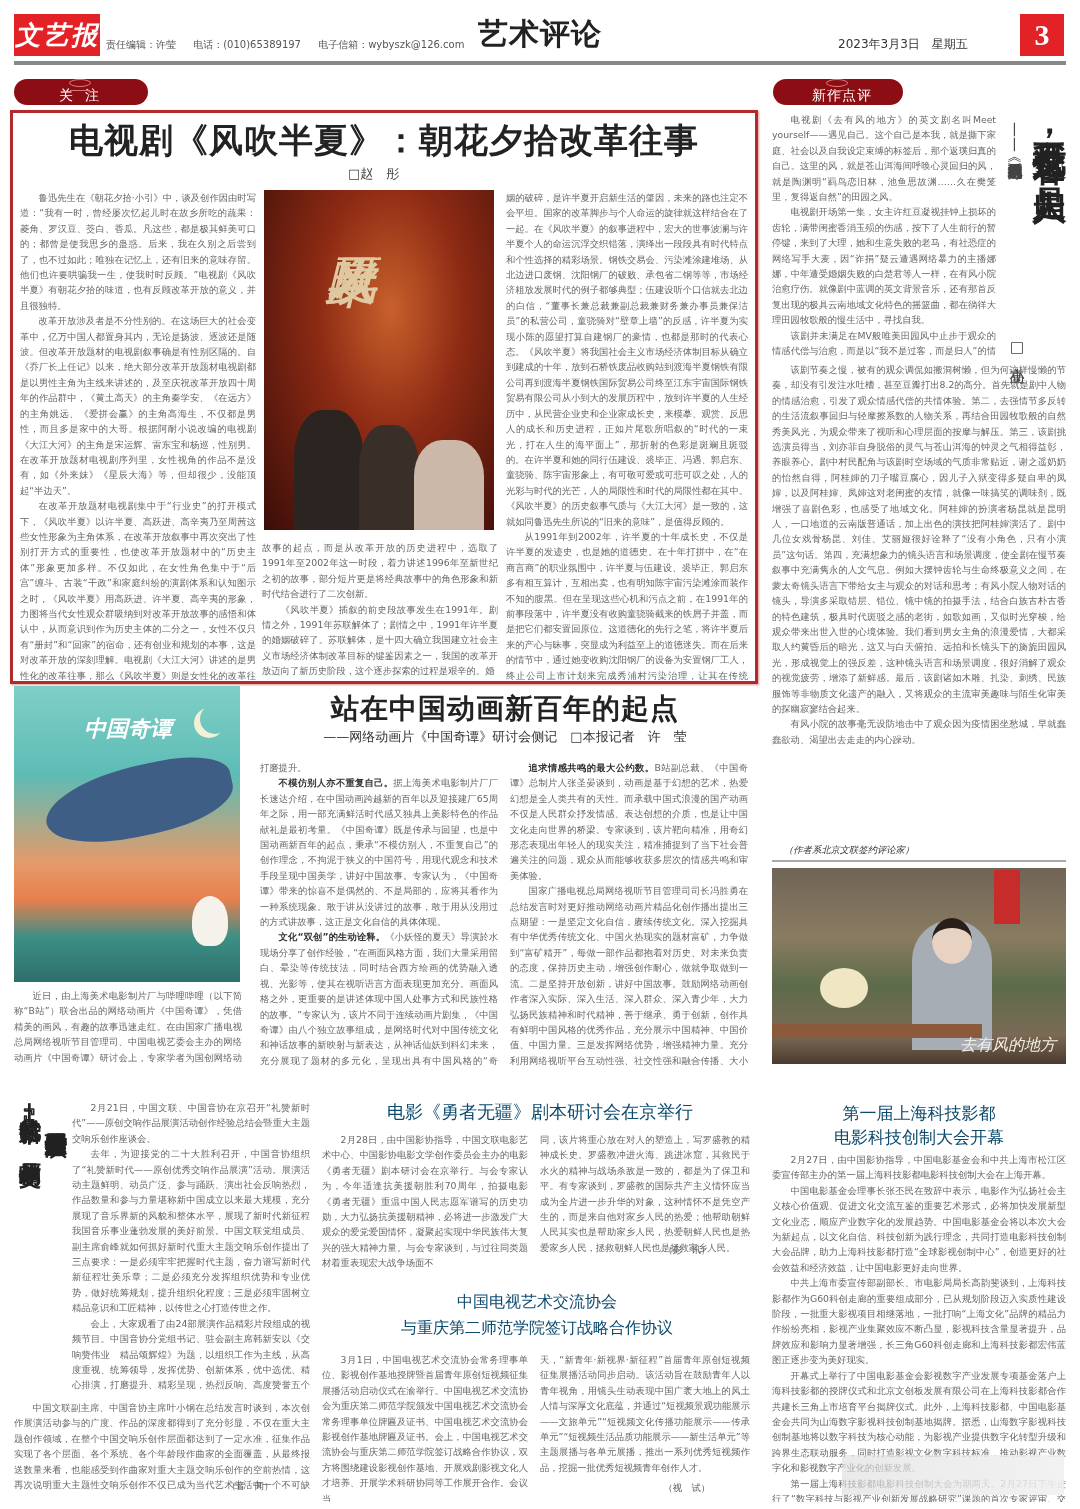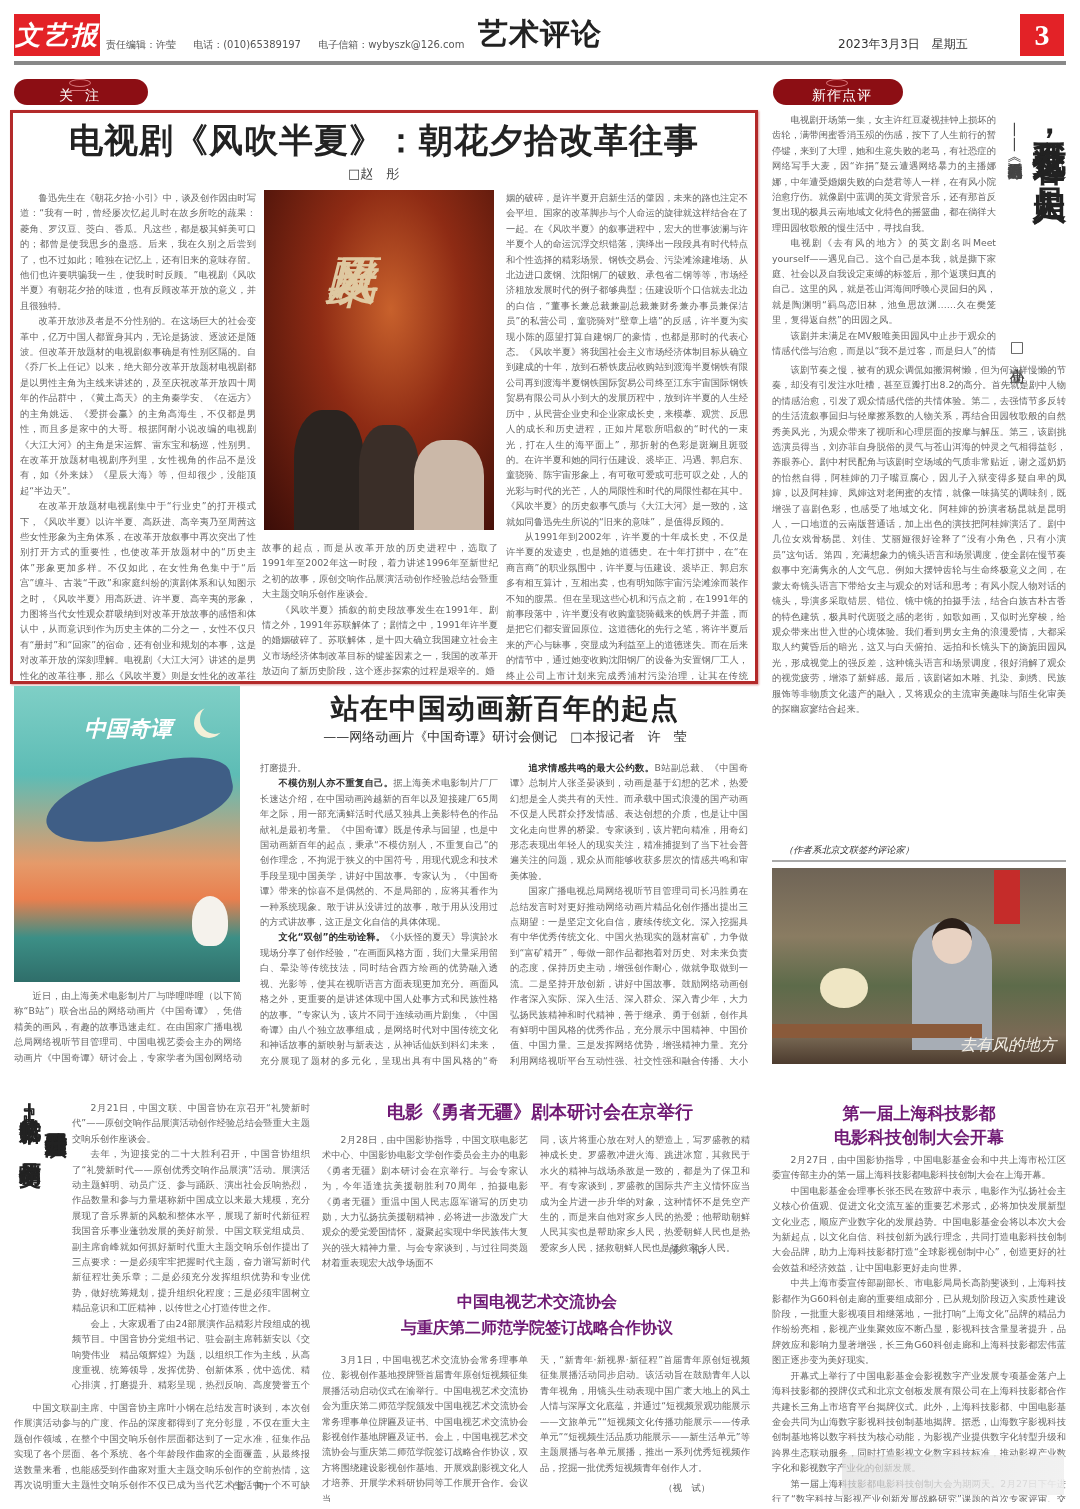--- a/index.html
+++ b/index.html
@@ -60,21 +60,21 @@
   .poster2 .whale { position: absolute; left: 30px; top: 80px; width: 190px; height: 70px; background: #3f5e86; border-radius: 60% 40% 50% 50%; transform: rotate(-12deg); }
   .poster2 .moon { position: absolute; left: 186px; top: 18px; width: 30px; height: 30px; border-radius: 50%; box-shadow: -6px 4px 0 0 #f4f0d8; }
   .poster2 .pt { position: absolute; left: 70px; top: 28px; color: #fff; font-size: 22px; font-style: italic; font-weight: bold; }
   .poster2 .swan { position: absolute; left: 178px; top: 210px; width: 36px; height: 50px; background: #f5f2ec; border-radius: 50% 50% 40% 40%; }
   .anim-title { left: 250px; top: 690px; width: 510px; text-align: center; font-size: 28px; font-weight: bold; color: #222; letter-spacing: 1px; }
   .anim-sub { left: 250px; top: 728px; width: 510px; text-align: center; font-size: 13px; color: #333; font-family: "DejaVu Sans", sans-serif; }
 
   
   .v-title1 { left: 14px; top: 1102px; width: 30px; font-size: 22px; font-weight: bold; color: #222; writing-mode: vertical-rl; line-height: 28px; font-family: "DejaVu Sans", sans-serif; }
   .v-title2 { left: 40px; top: 1116px; width: 30px; font-size: 22px; font-weight: bold; color: #222; writing-mode: vertical-rl; line-height: 28px; font-family: "DejaVu Sans", sans-serif; }
-  .hd { font-weight: bold; color: #701a75; text-align: center; font-family: "DejaVu Sans", sans-serif; }
+  .hd { font-weight: normal; color: #0c4a6e; text-align: center; font-family: "DejaVu Sans", sans-serif; }
   .credit { font-size: 9.3px; color: #555; font-family: "DejaVu Sans", sans-serif; text-align: right; }
   .ovl { left: 842px; top: 1455px; width: 222px; height: 40px; background: linear-gradient(90deg, rgba(220,220,220,0.6), rgba(240,240,240,0.9)); }
 </style>
 </head>
 <body>
 
 <div class="abs logo">文艺报</div>
 <div class="abs mast-meta">
   <span>责任编辑：许莹</span>
   <span>电话：(010)65389197</span>
@@ -106,40 +106,41 @@
 </div>
 
 <div class="abs poster1">
   <div class="pt">风吹半夏</div>
   <div class="fig" style="left:30px; width:70px; height:120px; background:#2b2420;"></div>
   <div class="fig" style="left:95px; width:60px; height:105px; background:#3a2e28;"></div>
   <div class="fig" style="left:150px; width:70px; height:90px; background:#cbb8a8;"></div>
 </div>
 
 <div class="abs col" style="left:262px; top:540px; width:236px; height:140px;">
-  <p style="text-indent:0">故事的起点，而是从改革开放的历史进程中，选取了1991年至2002年这一时段，着力讲述1996年至新世纪之初的故事，原创交响作品展演活动创作经验总结会暨重大主题交响乐创作座谈会。</p>
+  <p style="text-indent:0">故事的起点，而是从改革开放的历史进程中，选取了1991年至2002年这一时段，着力讲述1996年至新世纪之初的故事，部分短片更是将经典故事中的角色形象和新时代结合进行了二次创新。</p>
   <p>《风吹半夏》插叙的前史段故事发生在1991年。剧情之外，1991年苏联解体了；剧情之中，1991年许半夏的婚姻破碎了。苏联解体，是十四大确立我国建立社会主义市场经济体制改革目标的键鉴因素之一，我国的改革开放迈向了新历史阶段，这个逐步探索的过程是艰辛的。婚</p>
 </div>
 
 <div class="abs col" style="left:506px; top:190px; width:242px; height:490px;">
   <p style="text-indent:0">姻的破碎，是许半夏开启新生活的肇因，未来的路也注定不会平坦。国家的改革脚步与个人命运的旋律就这样结合在了一起。在《风吹半夏》的叙事进程中，宏大的世事波澜与许半夏个人的命运沉浮交织错落，演绎出一段段具有时代特点和个性选择的精彩场景。钢铁交易会、污染滩涂建堆场、从北边进口废钢、沈阳钢厂的破败、承包省二钢等等，市场经济粗放发展时代的例子都够典型；伍建设听个口信就去北边的白信，“董事长兼总裁兼副总裁兼财务兼办事员兼保洁员”的私营公司，童骁骑对“壁章上墙”的反感，许半夏为实现小陈的愿望打算自建钢厂的豪情，也都是那时的代表心态。《风吹半夏》将我国社会主义市场经济体制目标从确立到建成的十年，放到石桥铁废品收购站到渡海半夏钢铁有限公司再到渡海半夏钢铁国际贸易公司终至江东宇宙国际钢铁贸易有限公司从小到大的发展历程中，放到许半夏的人生经历中，从民营企业史和企业家成长史，来模摹、观赏、反思人的成长和历史进程，正如片尾歌所唱叙的“时代的一束光，打在人生的海平面上”，那折射的色彩是斑斓且斑驳的。在许半夏和她的同行伍建设、裘毕正、冯遇、郭启东、童骁骑、陈宇宙形象上，有可敬可爱或可悲可叹之处，人的光彩与时代的光芒，人的局限性和时代的局限性都在其中。《风吹半夏》的历史叙事气质与《大江大河》是一致的，这就如同鲁迅先生所说的“旧来的意味”，是值得反顾的。</p>
   <p>从1991年到2002年，许半夏的十年成长史，不仅是许半夏的发迹史，也是她的道德史。在十年打拼中，在“在商言商”的职业氛围中，许半夏与伍建设、裘毕正、郭启东多有相互算计，互相出卖，也有明知陈宇宙污染滩涂而装作不知的腹黑。但在呈现这些心机和污点之前，在1991年的前事段落中，许半夏没有收购童骁骑截来的铁屑子并盖，而是把它们都安置回原位。这道德化的先行之笔，将许半夏后来的产心与昧事，突显成为利益至上的道德迷失。而在后来的情节中，通过她变收购沈阳钢厂的设备为安置钢厂工人，终止公司上市计划来完成秀浦村污染治理，让其在传统的“义利之辨”中完成了对公益和公德的回归。这些道德笔法寄予着“地势坤，君子以厚德载物”的价值观，大概也是本剧以女性企业家为主角的内涵吧。</p>
 </div>
 
 <div class="abs rv-vert-title">我不是过客，是归人</div>
 <div class="abs rv-vert-sub">——电视剧《去有风的地方》观后</div>
 <div class="abs rv-vert-author">□高小立</div>
 <div class="abs col" style="left:772px; top:112px; width:224px; height:248px;">
+  <p>电视剧《去有风的地方》的英文剧名叫Meet yourself——遇见自己。这个自己是本我，就是撕下家庭、社会以及自我设定束缚的标签后，那个返璞归真的自己。这里的风，就是苍山洱海间呼唤心灵回归的风，就是陶渊明“羁鸟恋旧林，池鱼思故渊……久在樊笼里，复得返自然”的田园之风。</p>
   <p>电视剧开场第一集，女主许红豆凝视挂钟上损坏的齿轮，满带闺蜜香消玉殒的伤感，按下了人生前行的暂停键，来到了大理，她和生意失败的老马，有社恐症的网络写手大麦，因“诈捐”疑云遭遇网络暴力的主播娜娜，中年遭受婚姻失败的白楚君等人一样，在有风小院治愈疗伤。就像剧中蓝调的英文背景音乐，还有那首反复出现的极具云南地域文化特色的摇篮曲，都在徜徉大理田园牧歌般的慢生活中，寻找自我。</p>
-  <p>电视剧《去有风的地方》的英文剧名叫Meet yourself——遇见自己。这个自己是本我，就是撕下家庭、社会以及自我设定束缚的标签后，那个返璞归真的自己。这里的风，就是苍山洱海间呼唤心灵回归的风，就是陶渊明“羁鸟恋旧林，池鱼思故渊……久在樊笼里，复得返自然”的田园之风。</p>
   <p>该剧并未满足在MV般唯美田园风中止步于观众的情感代偿与治愈，而是以“我不是过客，而是归人”的情感意识流，在如春燕呢喃细语般的情节推动中，讲述有风小院的主人，租客如何一步步遇见真正的自己，在灵魂重新觅得方向后，振作精神，再度出发。</p>
 
 </div>
 <div class="abs col" style="left:772px; top:362px; width:294px; height:478px;">
   <p>该剧节奏之慢，被有的观众调侃如搬洞树懒，但为何这样慢懒的节奏，却没有引发注水吐槽，甚至豆瓣打出8.2的高分。首先就是剧中人物的情感治愈，引发了观众情感代偿的共情体验。第二，去强情节多反转的生活流叙事回归与轻摩擦系数的人物关系，再结合田园牧歌般的自然秀美风光，为观众带来了视听和心理层面的按摩与解压。第三，该剧挑选演员得当，刘亦菲自身脱俗的灵气与苍山洱海的钟灵之气相得益彰，养眼养心。剧中村民配角与该剧时空场域的气质非常贴近，谢之遥奶奶的怡然自得，阿桂婶的刀子嘴豆腐心，因儿子入狱变得多疑自卑的凤婶，以及阿桂婶、凤婶这对老闺蜜的友情，就像一味搞笑的调味剂，既增强了喜剧色彩，也感受了地域文化。阿桂婶的扮演者杨昆就是昆明人，一口地道的云南版普通话，加上出色的演技把阿桂婶演活了。剧中几位女戏骨杨昆、刘佳、艾丽娅很好诠释了“没有小角色，只有小演员”这句话。第四，充满想象力的镜头语言和场景调度，使全剧在慢节奏叙事中充满隽永的人文气息。例如大摆钟齿轮与生命终极意义之间，在蒙太奇镜头语言下带给女主与观众的对话和思考；有风小院人物对话的镜头，导演多采取错层、错位、镜中镜的拍摄手法，结合白族古朴古香的特色建筑，极具时代斑驳之感的老街，如歌如画，又似时光穿梭，给观众带来出世入世的心境体验。我们看到男女主角的浪漫爱情，大都采取人约黄昏后的暗光，这又与白天俯拍、远拍和长镜头下的旖旎田园风光，形成视觉上的强反差，这种镜头语言和场景调度，很好消解了观众的视觉疲劳，增添了新鲜感。最后，该剧诸如木雕、扎染、刺绣、民族服饰等非物质文化遗产的融入，又将观众的主流审美趣味与陌生化审美的探幽寂寥结合起来。</p>
+  <p>有风小院的故事毫无设防地击中了观众因为疫情困坐愁城，早就蠢蠢欲动、渴望出去走走的内心躁动。</p>
 </div>
 <div class="abs col" style="left:784px; top:842px; width:280px; height:16px; color:#333; font-family:'DejaVu Serif',serif; font-style:italic;">（作者系北京文联签约评论家）</div>
 <div class="abs rv-rule"></div>
 <div class="abs photo2">
   <div class="red"></div>
   <div class="woman"></div>
   <div class="head"></div>
   <div class="flowers"></div>
   <div class="table"></div>
   <div class="cap">去有风的地方</div>

